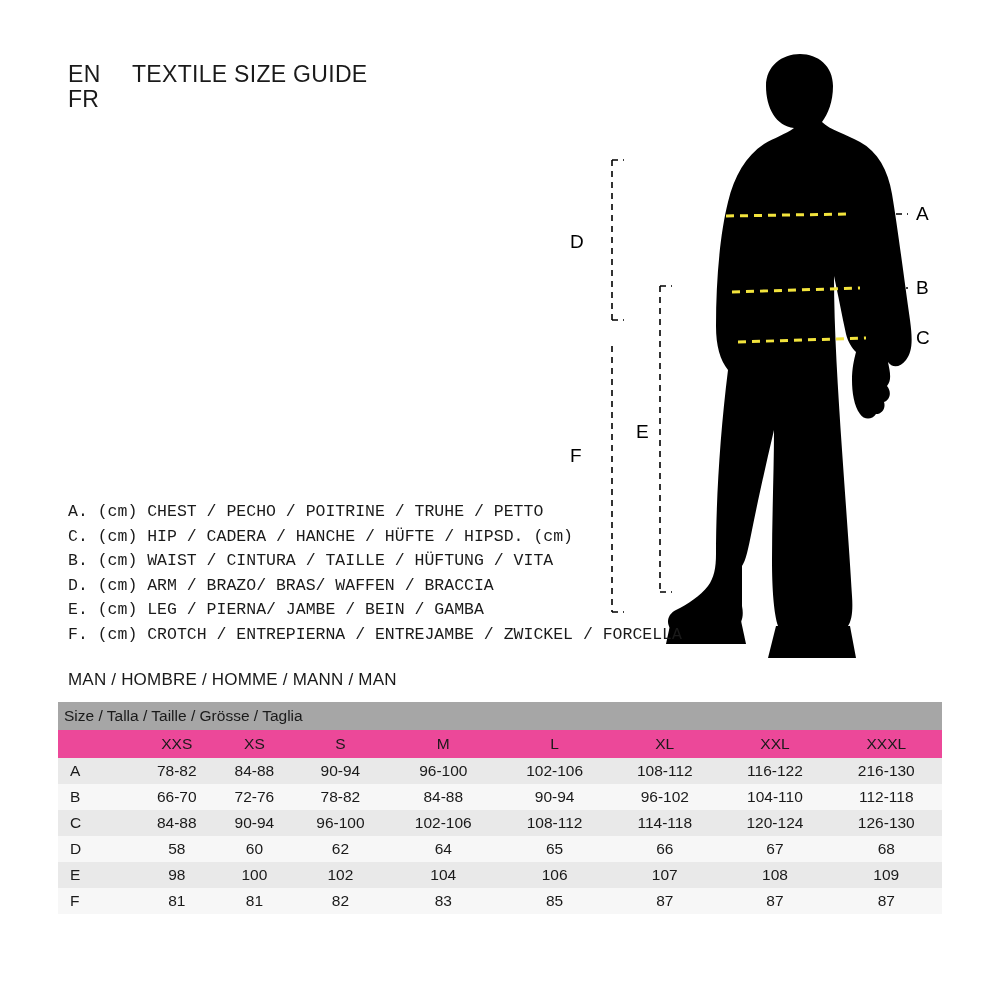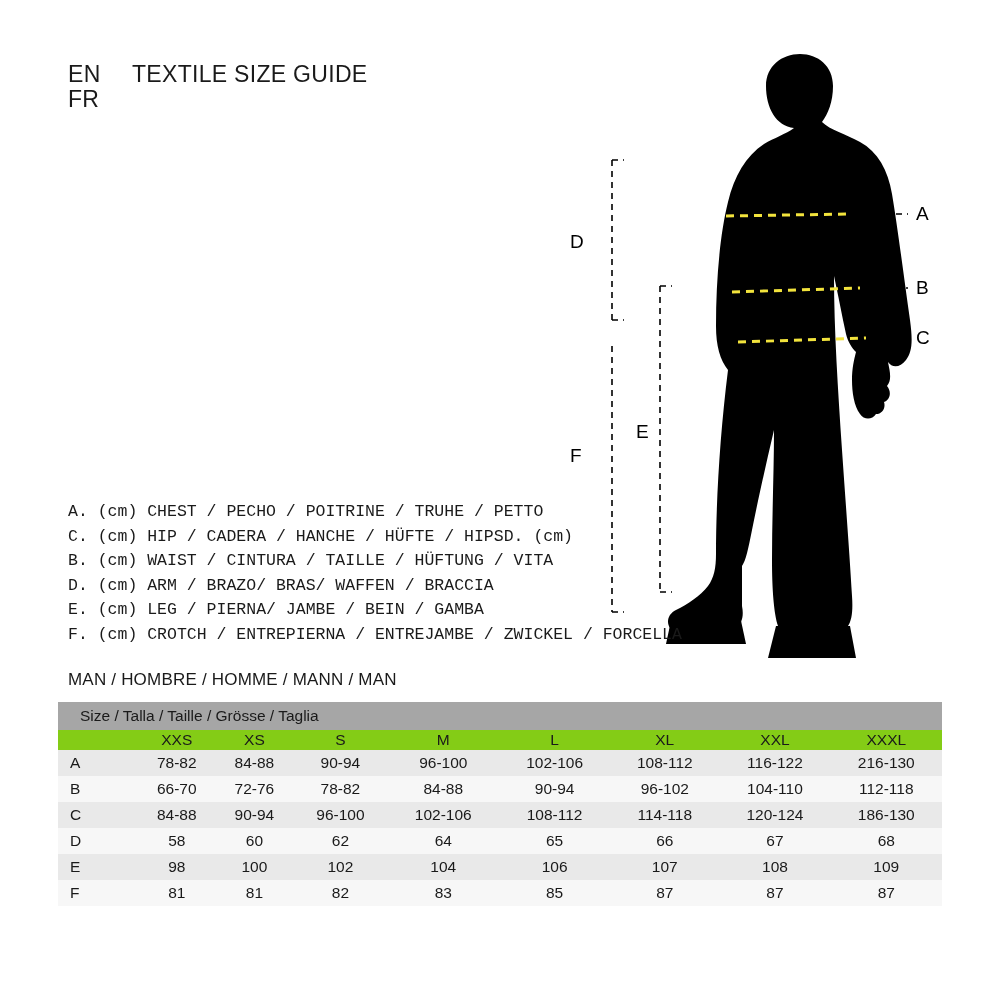--- a/index.html
+++ b/index.html
@@ -84,27 +84,27 @@
   .size-table th, .size-table td {
     padding: 0;
     height: 26px;
     font-weight: normal;
     text-align: center;
     color: #1a1a1a;
   }
   .size-table tr.head-row td {
     background: #a6a6a6;
     text-align: left;
-    padding-left: 22px;
+    padding-left: 6px;
     height: 28px;
     font-size: 15.5px;
   }
   .size-table tr.sizes-row td {
-    background: #84cc16;
-    height: 20px;
+    background: #ec4899;
+    height: 28px;
   }
   .size-table tr.band td {
     background: #e9e9e9;
   }
   .size-table tr.band-alt td {
     background: #f7f7f7;
   }
   .size-table td.rowlabel {
     text-align: left;
     padding-left: 12px;
@@ -264,21 +264,21 @@
 
     <tr class="band">
       <td class="rowlabel">C</td>
       <td>84-88</td>
       <td>90-94</td>
       <td>96-100</td>
       <td>102-106</td>
       <td>108-112</td>
       <td>114-118</td>
       <td>120-124</td>
-      <td>186-130</td>
+      <td>126-130</td>
     </tr>
 
     <tr class="band-alt">
       <td class="rowlabel">D</td>
       <td>58</td>
       <td>60</td>
       <td>62</td>
       <td>64</td>
       <td>65</td>
       <td>66</td>

